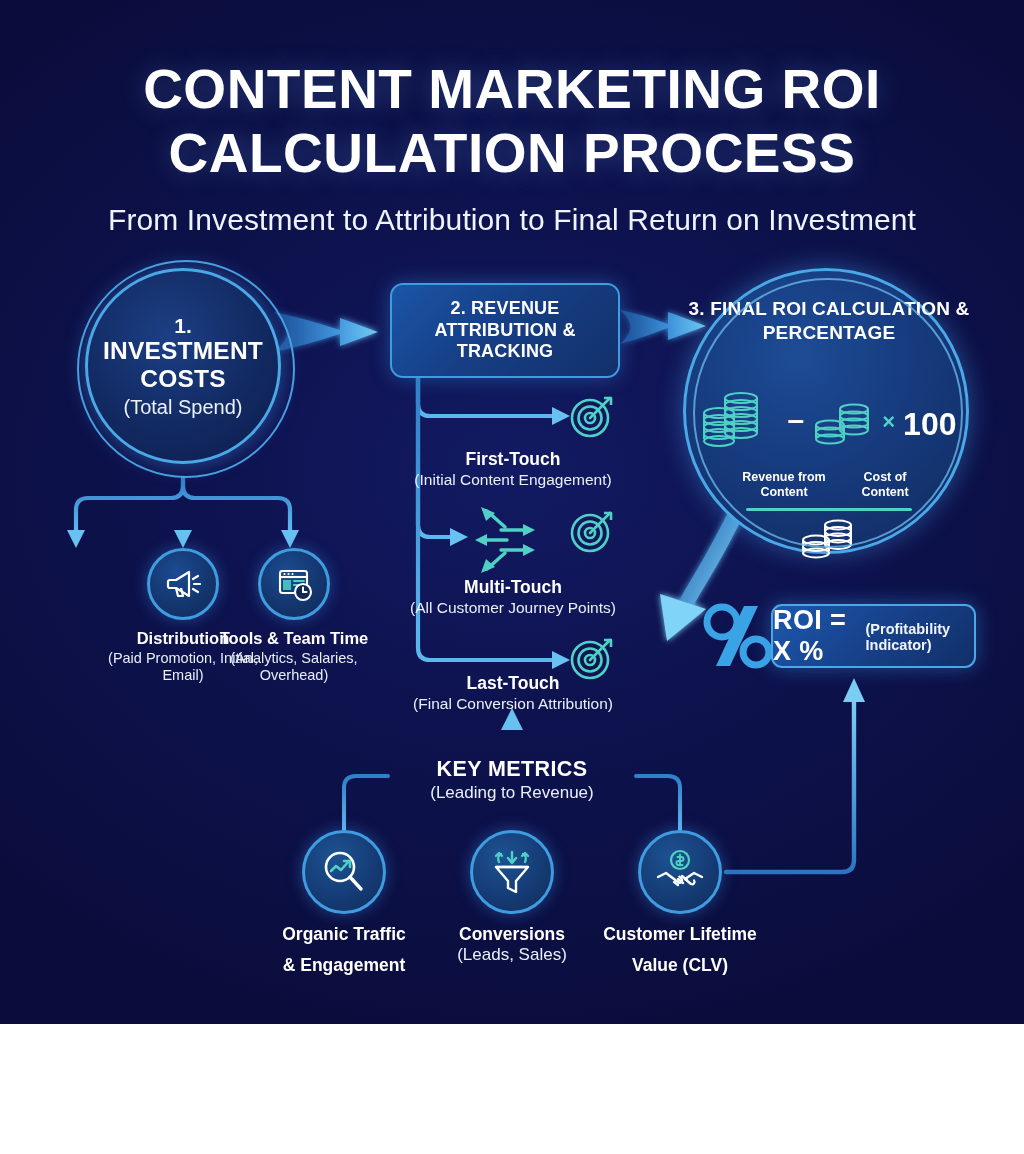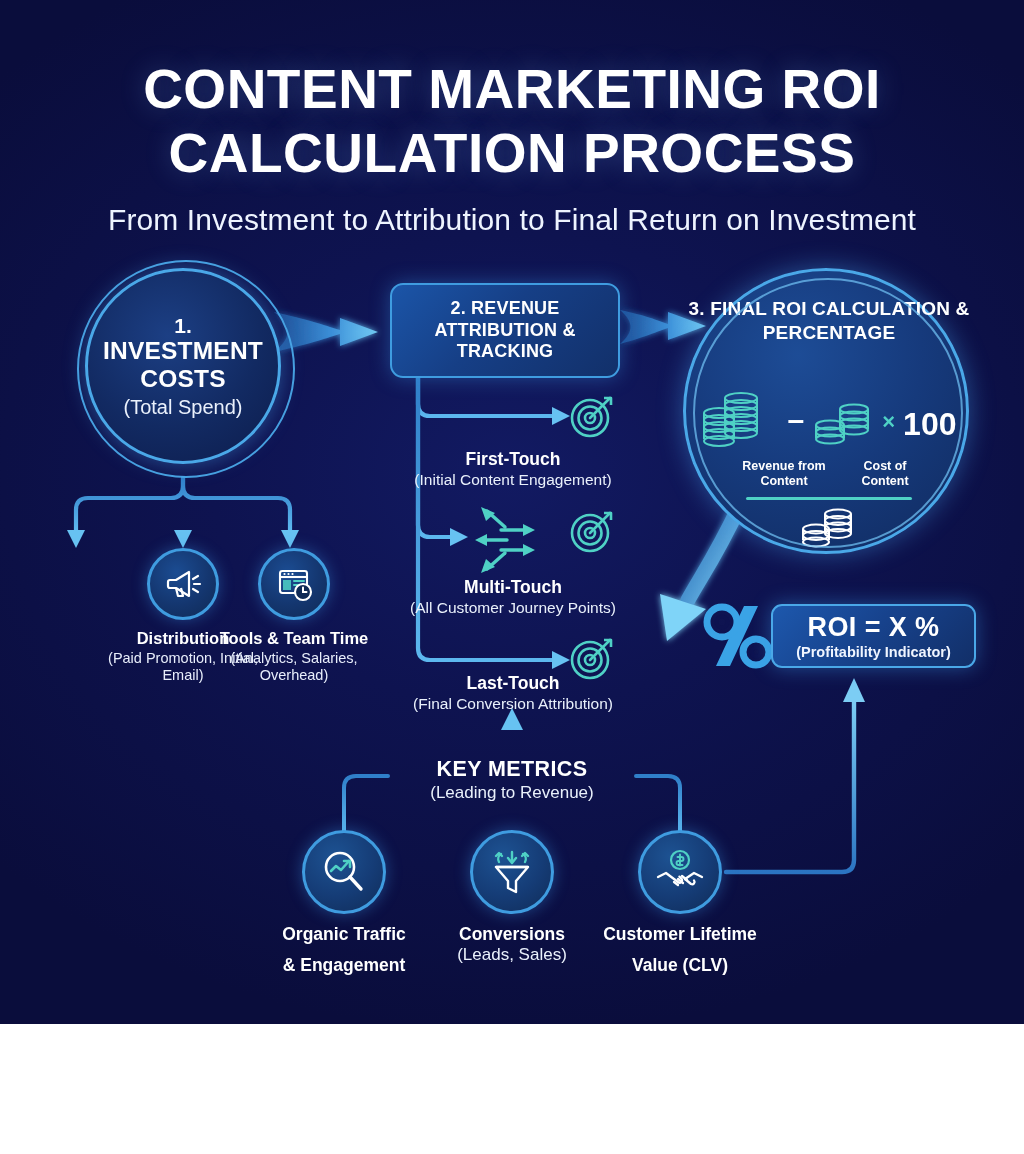--- a/index.html
+++ b/index.html
@@ -89,21 +89,21 @@
   #stage3 .t3 {
     position: absolute; left: 0; top: 26px; width: 286px;
     text-align: center; font-size: 19px; font-weight: 700;
     color: #fff; line-height: 1.28; letter-spacing: .2px;
   }
   #formula { position: absolute; left: 0; top: 118px; width: 286px; }
   #fr-top { display: flex; align-items: flex-end; justify-content: center; gap: 8px; height: 62px; }
   #fr-minus { font-size: 30px; font-weight: 700; color: #ffffff; padding-bottom: 14px; }
   #fr-times { font-size: 22px; color: #4fd1c5; padding-bottom: 16px; font-weight: 700; }
   #fr-100 { font-size: 32px; font-weight: 700; color: #ffffff; padding-bottom: 8px; }
-  #fr-labels { display: flex; justify-content: center; gap: 16px; margin-top: 8px; }
+  #fr-labels { display: flex; justify-content: center; gap: 16px; margin-top: 19px; }
   #fr-labels .fl { font-size: 12.5px; font-weight: 700; color: #fff; text-align: center; line-height: 1.18; }
   #fr-bar {
     width: 166px; height: 3px; background: #4fd1c5;
     margin: 8px auto 0; border-radius: 2px;
   }
   #fr-denom { display: flex; justify-content: center; margin-top: 7px; }
 
   
   .inv-node { position: absolute; width: 150px; text-align: center; }
   .inv-circle {
@@ -123,21 +123,21 @@
   .attr-name { font-size: 17.5px; font-weight: 700; color: #fff; }
   .attr-sub { font-size: 15.5px; color: #e9f0fb; margin-top: 1px; }
 
   
   #roi-badge {
     position: absolute; left: 771px; top: 604px;
     width: 205px; height: 64px; border-radius: 11px;
     background: linear-gradient(135deg, #1d58ad 0%, #17428c 48%, #122f68 100%);
     border: 2.5px solid #4aa8e8;
     box-shadow: 0 0 20px rgba(60,150,230,0.45);
-    display: flex; flex-direction: column; align-items: center; justify-content: center;
+    display: flex; flex-direction: row; align-items: center; justify-content: center;
   }
   #roi-eq { font-size: 27px; font-weight: 700; color: #fff; letter-spacing: .4px; }
   #roi-note { font-size: 14.5px; font-weight: 700; color: #f0f5ff; margin-top: 1px; }
   #pct-mark { position: absolute; left: 700px; top: 600px; width: 80px; height: 72px; }
 
   
   #km-title {
     position: absolute; left: 382px; top: 757px; width: 260px; text-align: center;
   }
   #km-title .kt { font-size: 21.5px; font-weight: 700; color: #fff; letter-spacing: .4px; }

